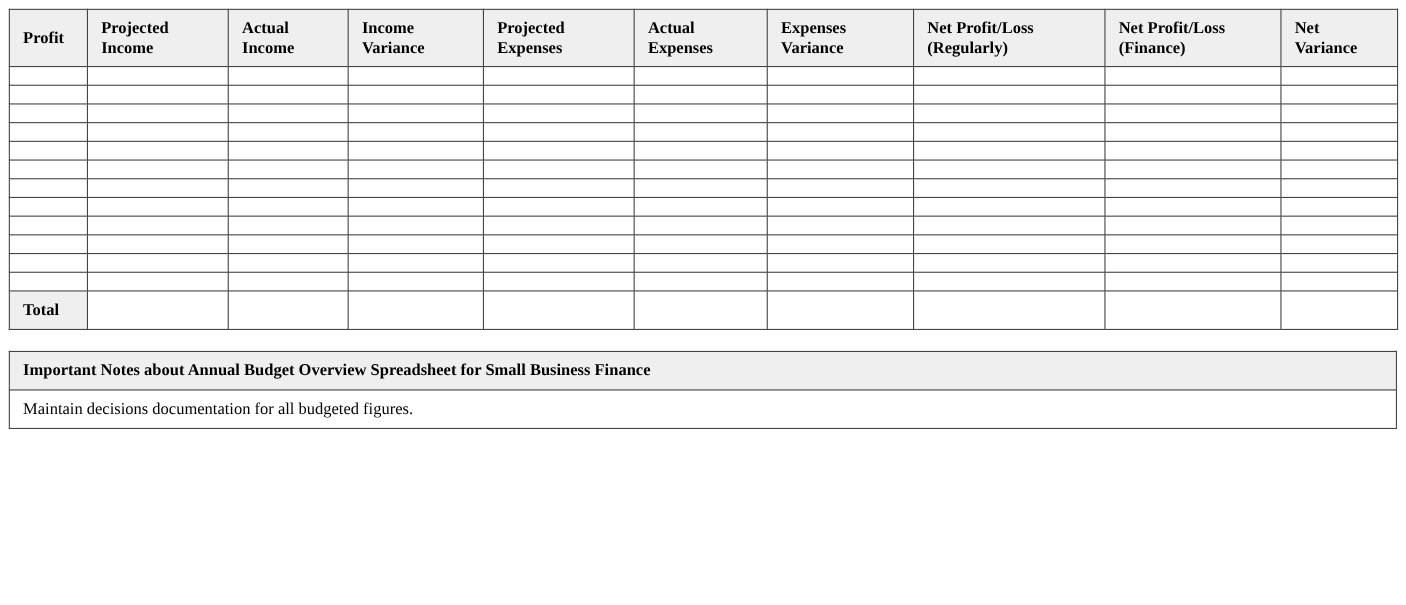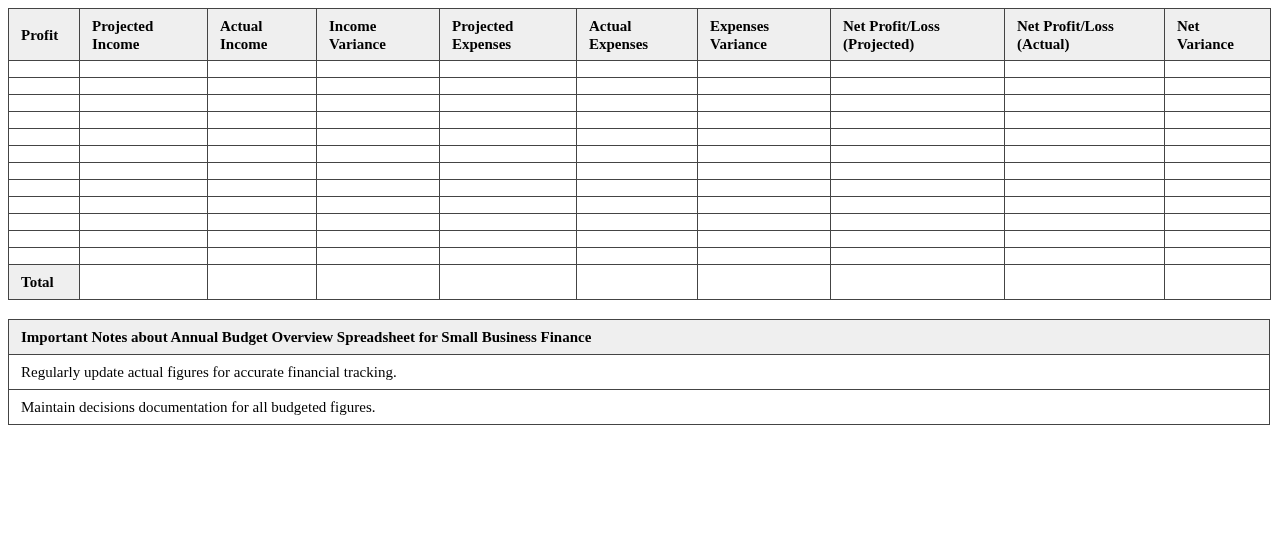--- a/index.html
+++ b/index.html
@@ -33,22 +33,22 @@
   </colgroup>
   <thead>
     <tr id="hdr">
         <th><span>Profit</span></th>
         <th><span>Projected</span><br><span>Income</span></th>
         <th><span>Actual</span><br><span>Income</span></th>
         <th><span>Income</span><br><span>Variance</span></th>
         <th><span>Projected</span><br><span>Expenses</span></th>
         <th><span>Actual</span><br><span>Expenses</span></th>
         <th><span>Expenses</span><br><span>Variance</span></th>
-        <th><span>Net Profit/Loss</span><br><span>(Projected)</span></th>
-        <th><span>Net Profit/Loss</span><br><span>(Actual)</span></th>
+        <th><span>Net Profit/Loss</span><br><span>(Regularly)</span></th>
+        <th><span>Net Profit/Loss</span><br><span>(Finance)</span></th>
         <th><span>Net</span><br><span>Variance</span></th>
       </tr>
   </thead>
   <tbody id="tbody">
       <tr>
         <td></td>
         <td></td>
         <td></td>
         <td></td>
         <td></td>
@@ -203,20 +203,17 @@
         <td></td>
       </tr>
     </tbody>
 </table>
 
 <table class="notes">
   <tbody id="notes-body">
     <tr>
         <td class="head">Important Notes about Annual Budget Overview Spreadsheet for Small Business Finance</td>
       </tr>
-  <tr>
-        <td>Regularly update actual figures for accurate financial tracking.</td>
-      </tr>
       <tr>
         <td>Maintain decisions documentation for all budgeted figures.</td>
       </tr>
     </tbody>
 </table>
 
 </body></html>

